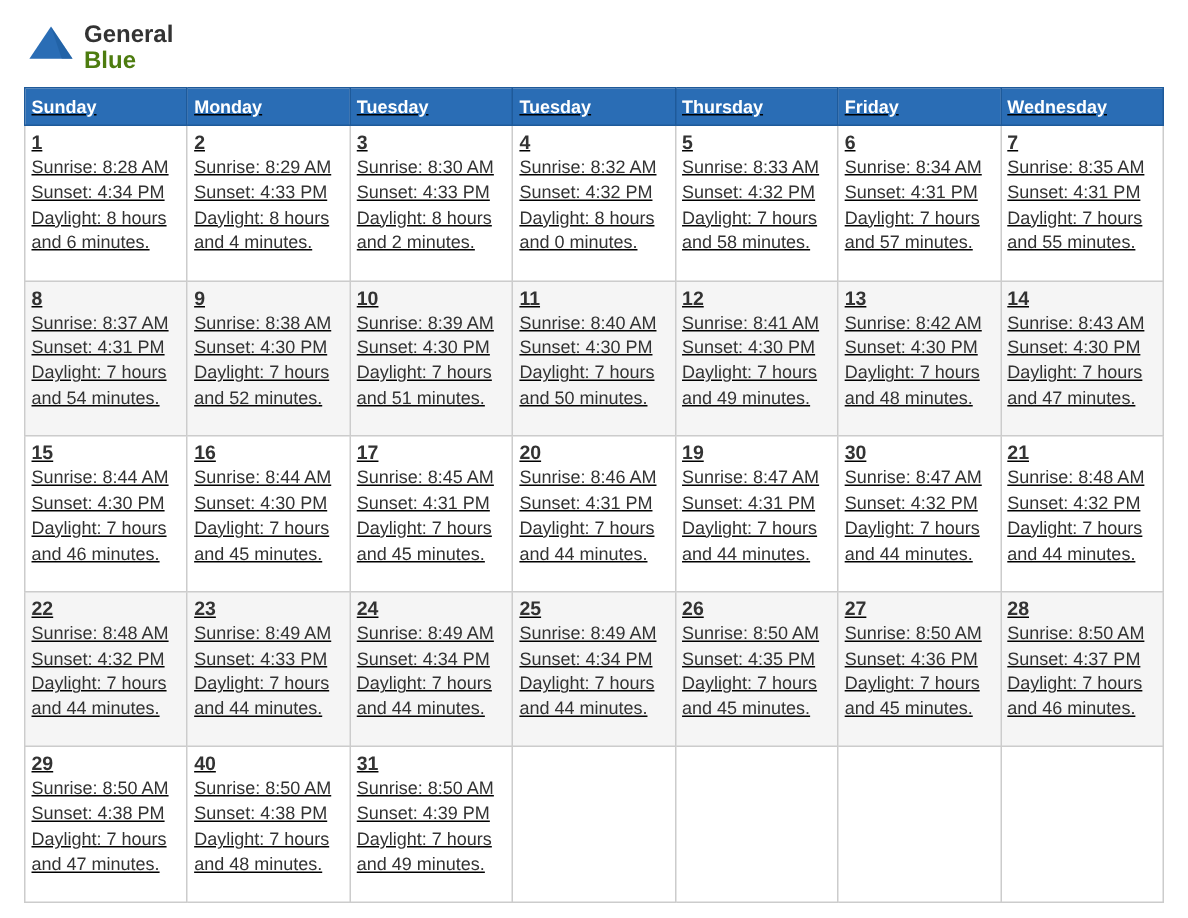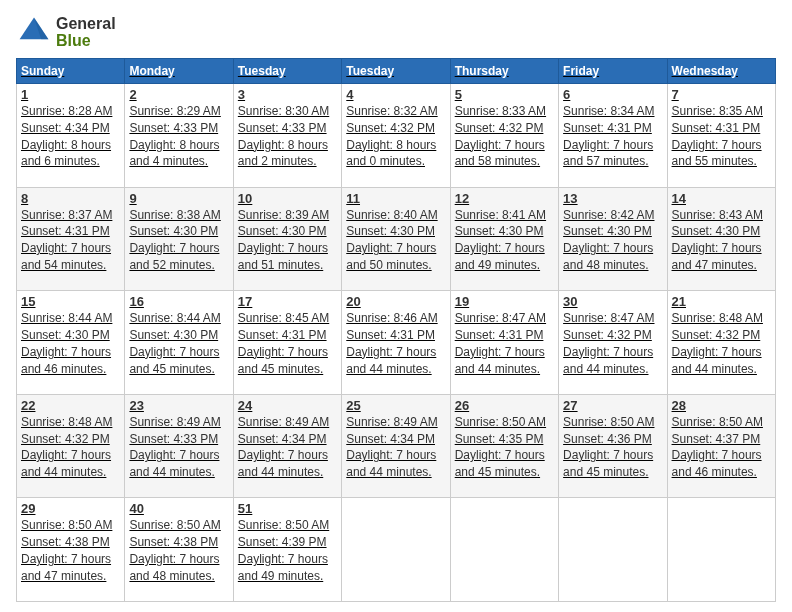--- a/index.html
+++ b/index.html
@@ -365,21 +365,21 @@
       </td>
           <td>
         <span class="day-number">40</span>
         <div class="day-info">
           Sunrise: 8:50 AM<br>
           Sunset: 4:38 PM<br>
           Daylight: 7 hours and 48 minutes.
         </div>
       </td>
           <td>
-        <span class="day-number">51</span>
+        <span class="day-number">31</span>
         <div class="day-info">
           Sunrise: 8:50 AM<br>
           Sunset: 4:39 PM<br>
           Daylight: 7 hours and 49 minutes.
         </div>
       </td>
           <td class="empty-cell"></td>
           <td class="empty-cell"></td>
           <td class="empty-cell"></td>
           <td class="empty-cell"></td>

